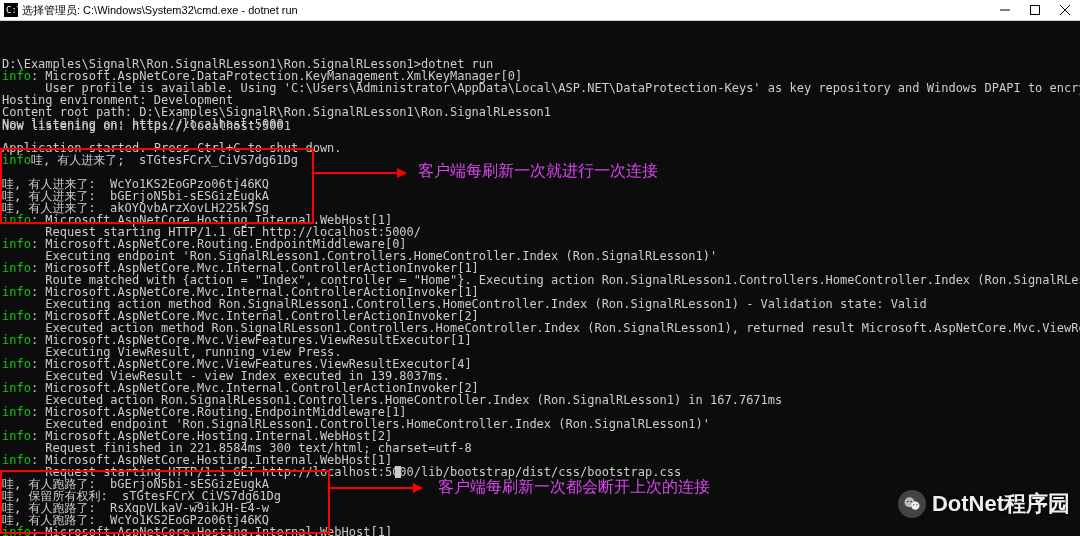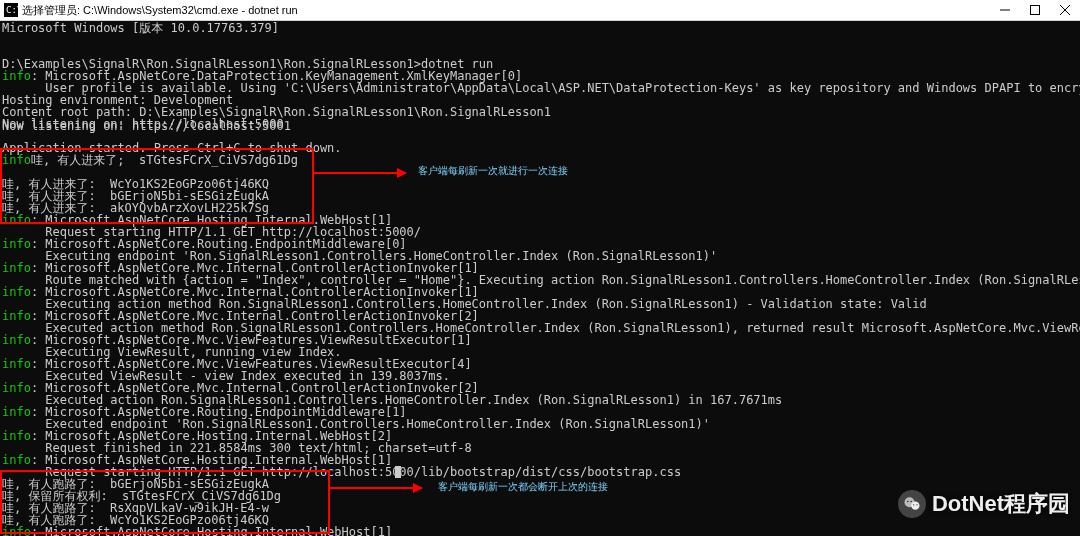--- a/index.html
+++ b/index.html
@@ -8,21 +8,21 @@
   .titlebar .ico{width:14px;height:14px;margin:0 4px;display:inline-flex;align-items:center;justify-content:center}
   .titlebar .title{flex:1;white-space:nowrap;overflow:hidden}
   .wbtns{display:flex;height:100%}
   .wbtn{width:30px;height:100%;display:flex;align-items:center;justify-content:center;cursor:default}
   .term{position:absolute;left:0;top:20px;right:0;bottom:0;color:#ccc;white-space:pre;letter-spacing:0}
   .L{position:absolute;left:2px}
   .info{color:#16c60c}
   .box{position:absolute;border:2px solid red;pointer-events:none}
   .arrow{position:absolute;height:2px;background:red}
   .arrow::after{content:"";position:absolute;right:-1px;top:-4px;border-left:10px solid red;border-top:5px solid transparent;border-bottom:5px solid transparent}
-  .anno{position:absolute;color:#7dd3fc;font-family:"Microsoft YaHei","SimSun",sans-serif;font-size:10px}
+  .anno{position:absolute;color:#d946ef;font-family:"Microsoft YaHei","SimSun",sans-serif;font-size:16px}
   .watermark{position:absolute;right:10px;bottom:18px;color:#eee;font-family:"Microsoft YaHei",sans-serif;font-size:22px;font-weight:600;display:flex;align-items:center;gap:6px;text-shadow:0 0 4px #000}
   .watermark .wx{width:28px;height:28px;border-radius:50%;background:#444;display:flex;align-items:center;justify-content:center}
   .cursor{position:absolute;width:6px;height:12px;background:#ccc}
 </style>
 </head>
 <body>
 
 <div class="win">
   <div class="titlebar">
     <span class="ico">
@@ -46,21 +46,20 @@
       <div class="wbtn">
           <svg width="10" height="10">
             <line x1="0" y1="0" x2="10" y2="10" stroke="#000"></line>
             <line x1="10" y1="0" x2="0" y2="10" stroke="#000"></line>
           </svg>
         </div>
     </div>
   </div>
 
   <div class="term">
-    <div class="L" style="top:2px">Microsoft Windows [版本 10.0.17763.379]</div>
     <div class="L" style="top:38px">D:\Examples\SignalR\Ron.SignalRLesson1\Ron.SignalRLesson1&gt;dotnet run</div>
     <div class="L" style="top:50px"><span class="info">info</span><span>: Microsoft.AspNetCore.DataProtection.KeyManagement.XmlKeyManager[0]</span></div>
     <div class="L" style="top:62px">      User profile is available. Using 'C:\Users\Administrator\AppData\Local\ASP.NET\DataProtection-Keys' as key repository and Windows DPAPI to encrypt keys at rest.</div>
     <div class="L" style="top:74px">Hosting environment: Development</div>
     <div class="L" style="top:86px">Content root path: D:\Examples\SignalR\Ron.SignalRLesson1\Ron.SignalRLesson1</div>
     <div class="L" style="top:98px">Now listening on: http://localhost:5000</div>
     <div class="L" style="top:100px">Now listening on: https://localhost:5001</div>
     <div class="L" style="top:122px">Application started. Press Ctrl+C to shut down.</div>
     <div class="L" style="top:134px"><span class="info">info</span><span>哇, 有人进来了;  sTGtesFCrX_CiVS7dg61Dg</span></div>
     <div class="L" style="top:158px">哇, 有人进来了:  WcYo1KS2EoGPzo06tj46KQ</div>
@@ -70,21 +69,21 @@
     <div class="L" style="top:206px">      Request starting HTTP/1.1 GET http://localhost:5000/</div>
     <div class="L" style="top:218px"><span class="info">info</span><span>: Microsoft.AspNetCore.Routing.EndpointMiddleware[0]</span></div>
     <div class="L" style="top:230px">      Executing endpoint 'Ron.SignalRLesson1.Controllers.HomeController.Index (Ron.SignalRLesson1)'</div>
     <div class="L" style="top:242px"><span class="info">info</span><span>: Microsoft.AspNetCore.Mvc.Internal.ControllerActionInvoker[1]</span></div>
     <div class="L" style="top:254px">      Route matched with {action = "Index", controller = "Home"}. Executing action Ron.SignalRLesson1.Controllers.HomeController.Index (Ron.SignalRLesson1)</div>
     <div class="L" style="top:266px"><span class="info">info</span><span>: Microsoft.AspNetCore.Mvc.Internal.ControllerActionInvoker[1]</span></div>
     <div class="L" style="top:278px">      Executing action method Ron.SignalRLesson1.Controllers.HomeController.Index (Ron.SignalRLesson1) - Validation state: Valid</div>
     <div class="L" style="top:290px"><span class="info">info</span><span>: Microsoft.AspNetCore.Mvc.Internal.ControllerActionInvoker[2]</span></div>
     <div class="L" style="top:302px">      Executed action method Ron.SignalRLesson1.Controllers.HomeController.Index (Ron.SignalRLesson1), returned result Microsoft.AspNetCore.Mvc.ViewResult in 0.3238ms.</div>
     <div class="L" style="top:314px"><span class="info">info</span><span>: Microsoft.AspNetCore.Mvc.ViewFeatures.ViewResultExecutor[1]</span></div>
-    <div class="L" style="top:326px">      Executing ViewResult, running view Index.</div>
+    <div class="L" style="top:326px">      Executing ViewResult, running view Press.</div>
     <div class="L" style="top:338px"><span class="info">info</span><span>: Microsoft.AspNetCore.Mvc.ViewFeatures.ViewResultExecutor[4]</span></div>
     <div class="L" style="top:350px">      Executed ViewResult - view Index executed in 139.8037ms.</div>
     <div class="L" style="top:362px"><span class="info">info</span><span>: Microsoft.AspNetCore.Mvc.Internal.ControllerActionInvoker[2]</span></div>
     <div class="L" style="top:374px">      Executed action Ron.SignalRLesson1.Controllers.HomeController.Index (Ron.SignalRLesson1) in 167.7671ms</div>
     <div class="L" style="top:386px"><span class="info">info</span><span>: Microsoft.AspNetCore.Routing.EndpointMiddleware[1]</span></div>
     <div class="L" style="top:398px">      Executed endpoint 'Ron.SignalRLesson1.Controllers.HomeController.Index (Ron.SignalRLesson1)'</div>
     <div class="L" style="top:410px"><span class="info">info</span><span>: Microsoft.AspNetCore.Hosting.Internal.WebHost[2]</span></div>
     <div class="L" style="top:422px">      Request finished in 221.8584ms 300 text/html; charset=utf-8</div>
     <div class="L" style="top:434px"><span class="info">info</span><span>: Microsoft.AspNetCore.Hosting.Internal.WebHost[1]</span></div>
     <div class="L" style="top:446px">      Request starting HTTP/1.1 GET http://localhost:5000/lib/bootstrap/dist/css/bootstrap.css</div>

